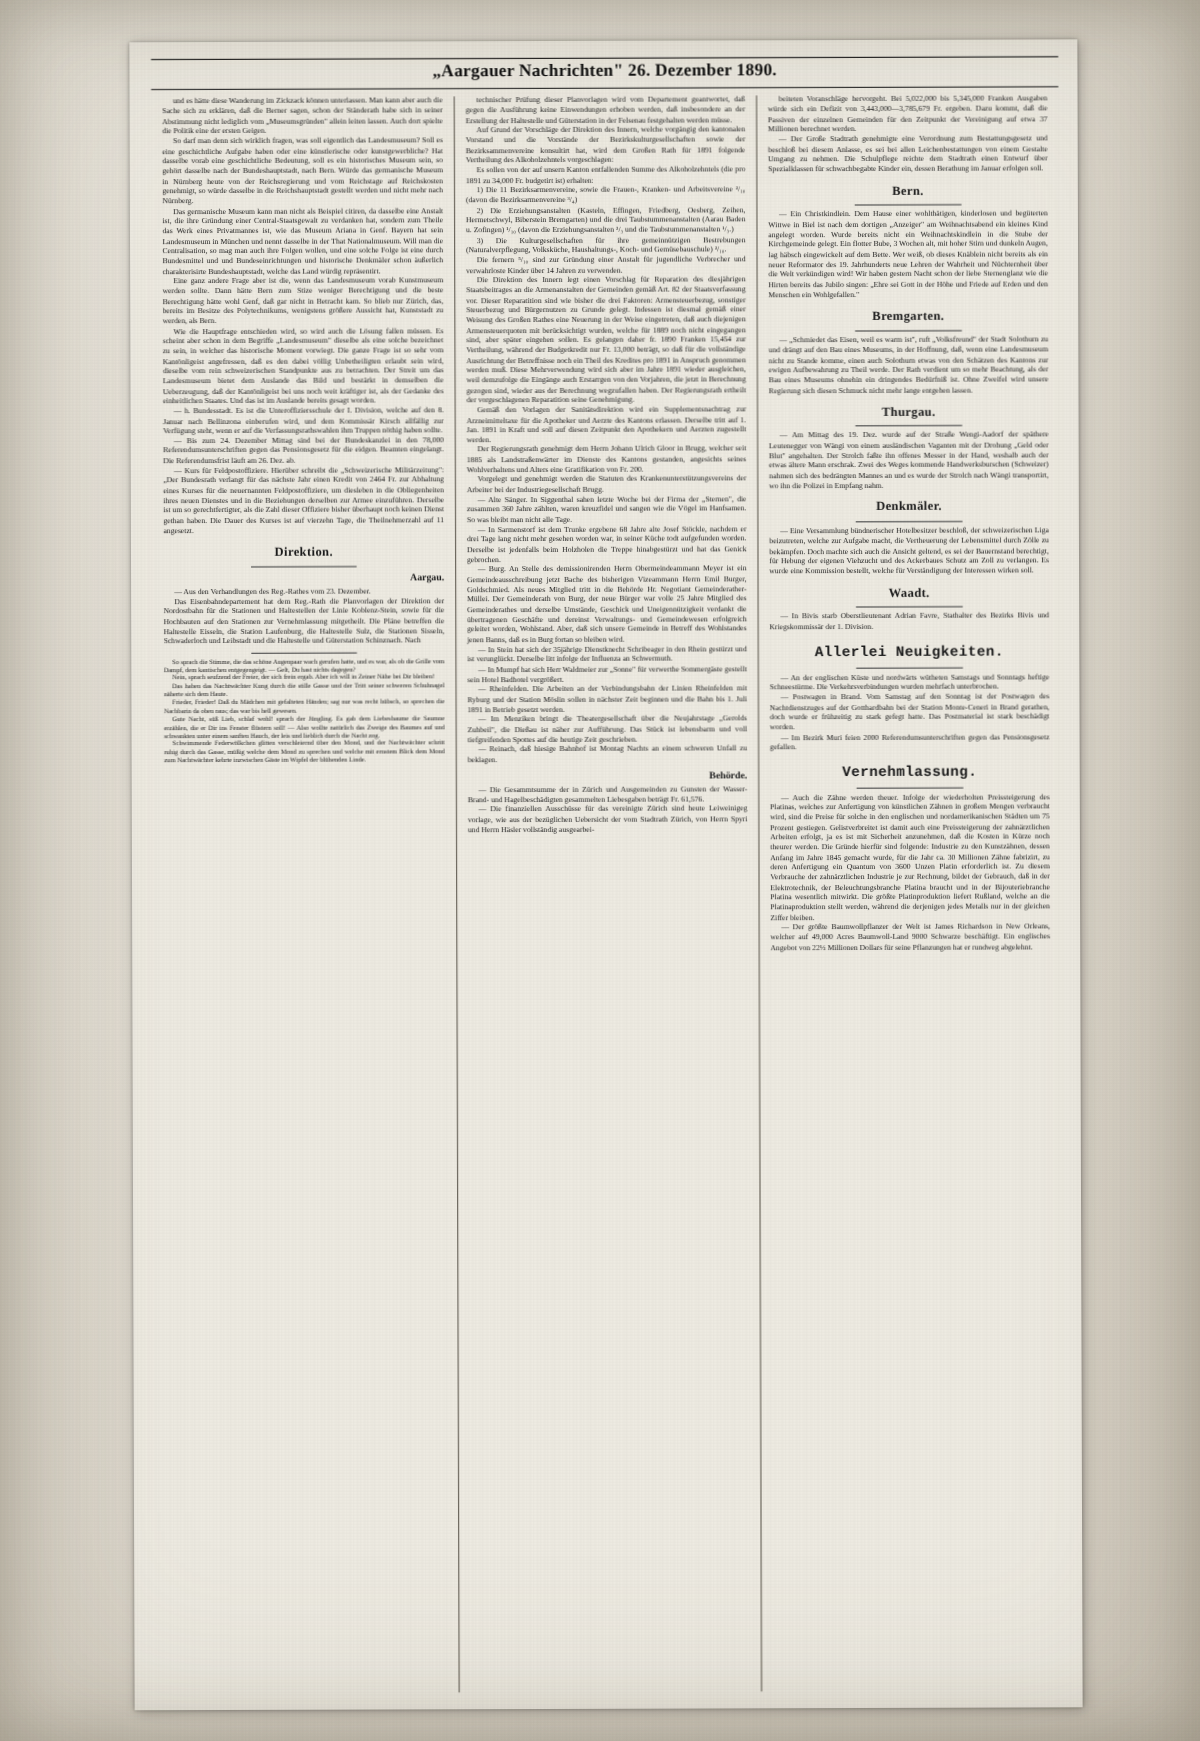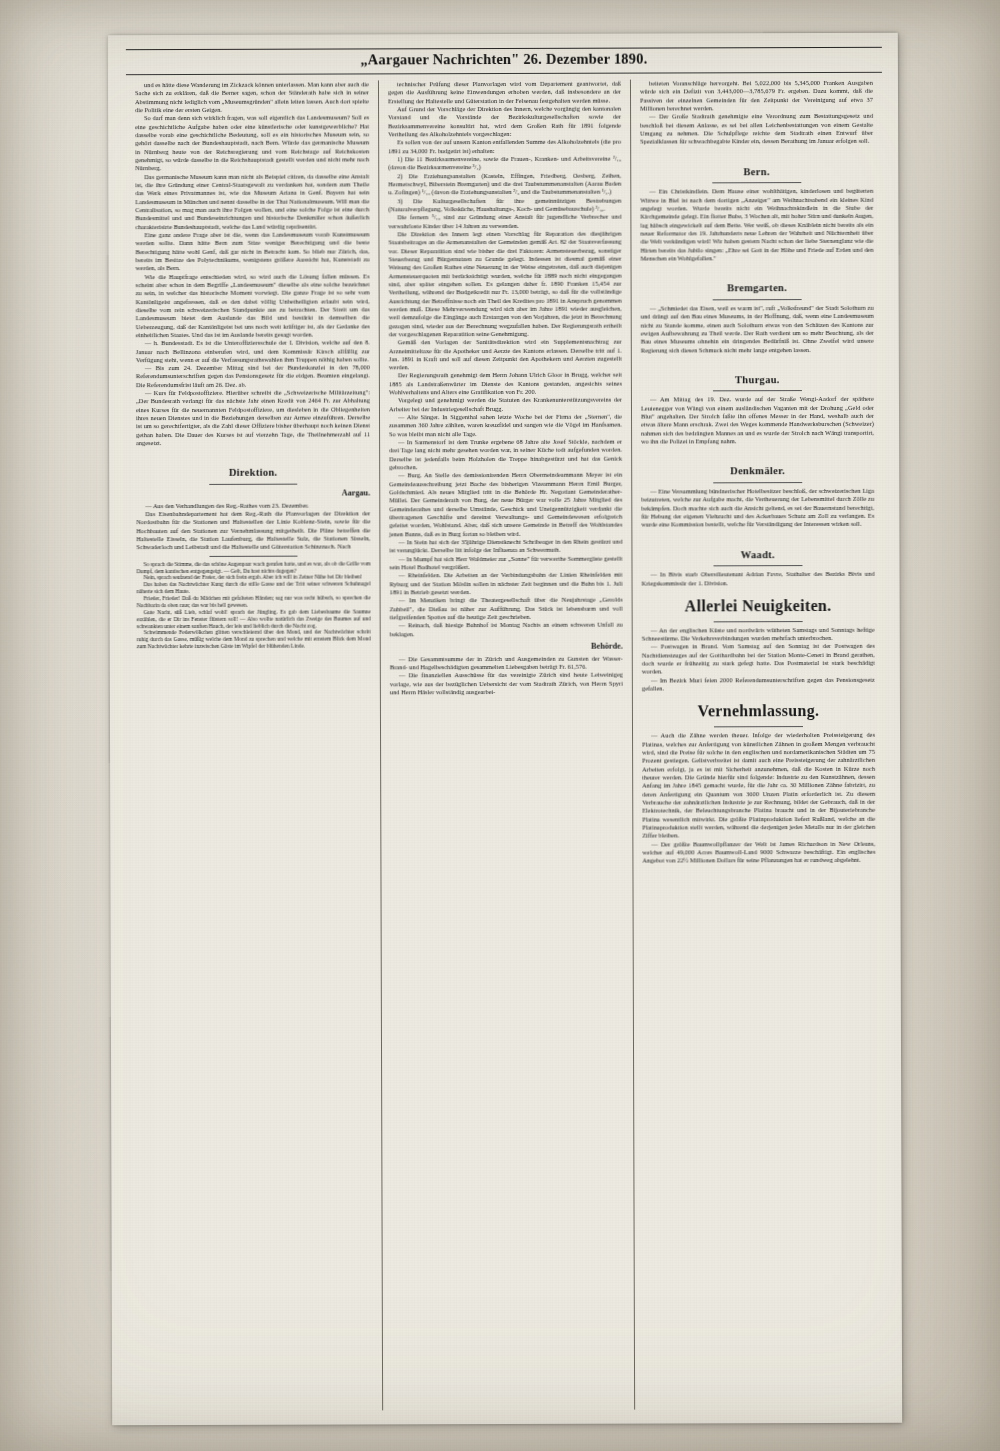--- a/index.html
+++ b/index.html
@@ -38,24 +38,24 @@
   .cols{display:flex;gap:0;height:1330px;}
   .col{
     width:33.33%;box-sizing:border-box;padding:0 9px;
     font-size:6.4px;line-height:1.30;text-align:justify;color:#1a1a1a;
     position:relative;overflow:hidden;
     -webkit-hyphens:auto;hyphens:auto;
   }
   .col + .col{border-left:0.7px solid #6f6a60;}
   .col p{margin:0 0 0 0;text-indent:9px;}
   .head{
-    text-align:center;font-weight:bold;margin:19px 0 3px 0;text-indent:0;
+    text-align:center;font-weight:bold;margin:7px 0 3px 0;text-indent:0;
     font-size:10.5px;letter-spacing:.3px;
   }
-  .head.big{font-size:16px;margin-top:9px;}
+  .head.big{font-size:12px;margin-top:9px;font-family:Liberation Mono, monospace;}
   .subhead{
     text-align:right;font-weight:bold;margin:4px 0 2px 0;text-indent:0;font-size:8.2px;
   }
   .fein{font-size:5.5px;line-height:1.25;}
   .fein p{text-indent:7px;}
   .divider{border-bottom:0.7px solid #555;width:38%;margin:4px auto 4px auto;}
   .blur{filter:blur(.16px);}
 </style>
 </head>
 <body>

